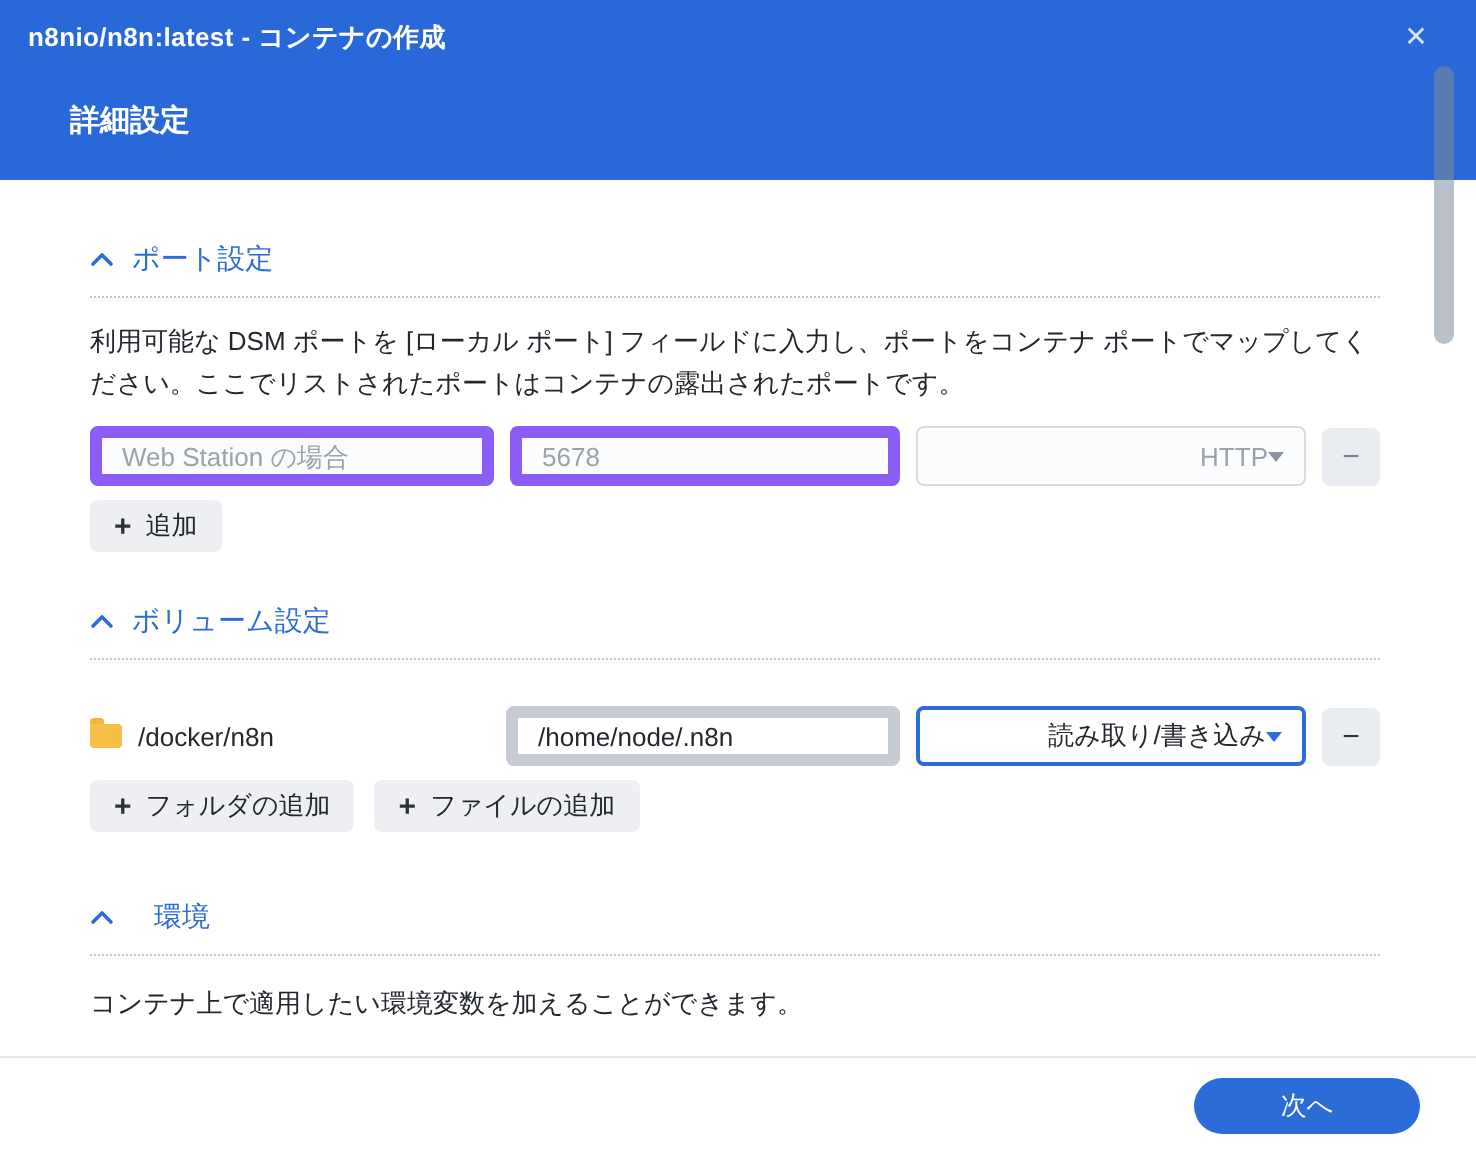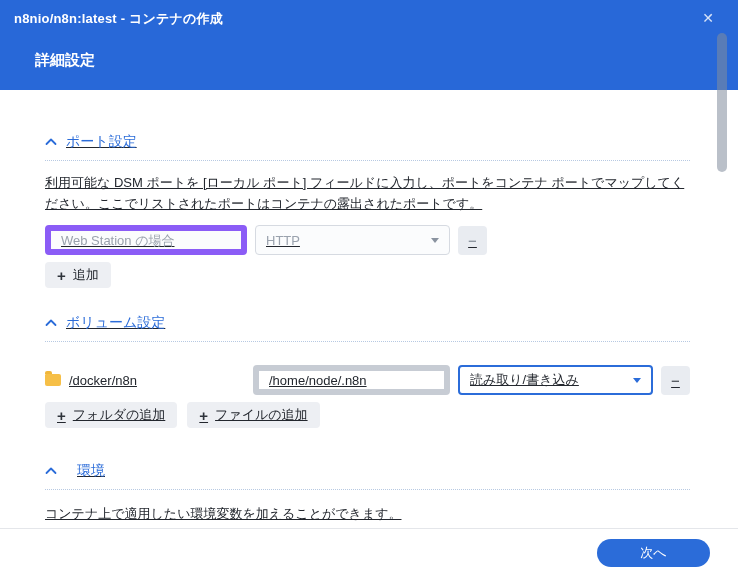--- a/index.html
+++ b/index.html
@@ -17,21 +17,21 @@
   }
   .titlebar { position:absolute; top:10px; left:14px; font-size:13px; font-weight:bold; letter-spacing:.2px; }
   .close-btn {
     position:absolute; top:9px; right:21px; width:18px; height:18px;
     color:rgba(255,255,255,.82); font-size:14px; font-weight:bold;
     display:flex; align-items:center; justify-content:center; cursor:pointer;
   }
   .subtitle { position:absolute; top:51px; left:35px; font-size:15px; font-weight:bold; }
 
   
-  .content { position:absolute; top:90px; left:0; right:0; bottom:49px; padding:12px 48px 0 45px; overflow:hidden;text-decoration:underline; }
+  .content { position:absolute; top:90px; left:0; right:0; bottom:49px; padding:0 48px 0 45px; overflow:hidden; }
 
   .section-head {
     display:flex; align-items:center; gap:9px;
     margin-top:31px; padding-bottom:9px;
     border-bottom:1px dotted #b7c9e2;
     color:#2b6cd9; font-size:14px;
   }
   .section-head .chev { display:flex; align-items:center; cursor:pointer; }
   .section-title { cursor:default; }
 
@@ -44,21 +44,21 @@
     background:#fbfcfd; font-size:13px; padding:0 10px;
     font-family:"Liberation Sans","DejaVu Sans",sans-serif;
     color:#23272e; outline:none;
   }
   .tb::placeholder { color:#9aa2ad; }
   .tb.dim { color:#9aa2ad; }
   .tb.live { background:#ffffff; border-color:#c7ccd4; }
 
   .select {
     height:30px; border:1px solid #d6dae1; border-radius:4px; background:#fbfcfd;
-    display:flex; align-items:center; justify-content:space-between;
+    display:flex; align-items:center; justify-content:flex-end;
     padding:0 10px; font-size:13px; cursor:pointer;
   }
   .select.dim { color:#9aa2ad; }
   .select.active { background:#ffffff; border:2px solid #2b6cd9; color:#23272e; }
   .caret { width:0; height:0; border-left:4px solid transparent; border-right:4px solid transparent; border-top:5px solid #8a93a0; }
   .select.active .caret { border-top-color:#2b6cd9; }
 
   .minus-btn {
     width:29px; height:29px; margin-left:8px; border-radius:4px;
     background:#e9ecf1; display:flex; align-items:center; justify-content:center;
@@ -121,20 +121,21 @@
         <svg width="12" height="8" viewBox="0 0 12 8">
             <polyline points="1.5,6 6,1.5 10.5,6" fill="none" stroke="#2b6cd9" stroke-width="1.8" stroke-linecap="round" stroke-linejoin="round"></polyline>
           </svg>
       </span>
       <span class="section-title">ポート設定</span>
     </div>
     <div class="desc">利用可能な DSM ポートを [ローカル ポート] フィールドに入力し、ポートをコンテナ ポートでマップしてください。ここでリストされたポートはコンテナの露出されたポートです。</div>
 
     <div class="row">
       <input class="tb w1" type="text" placeholder="Web Station の場合" style="">
+      <input class="tb dim w2" type="text" disabled="" value="5678" style="">
       <div class="select dim w3">
         <span>HTTP</span>
         <span class="caret"></span>
       </div>
       <div class="minus-btn dim">
           <span>−</span>
         </div>
     </div>
 
     <div class="add-btn">

